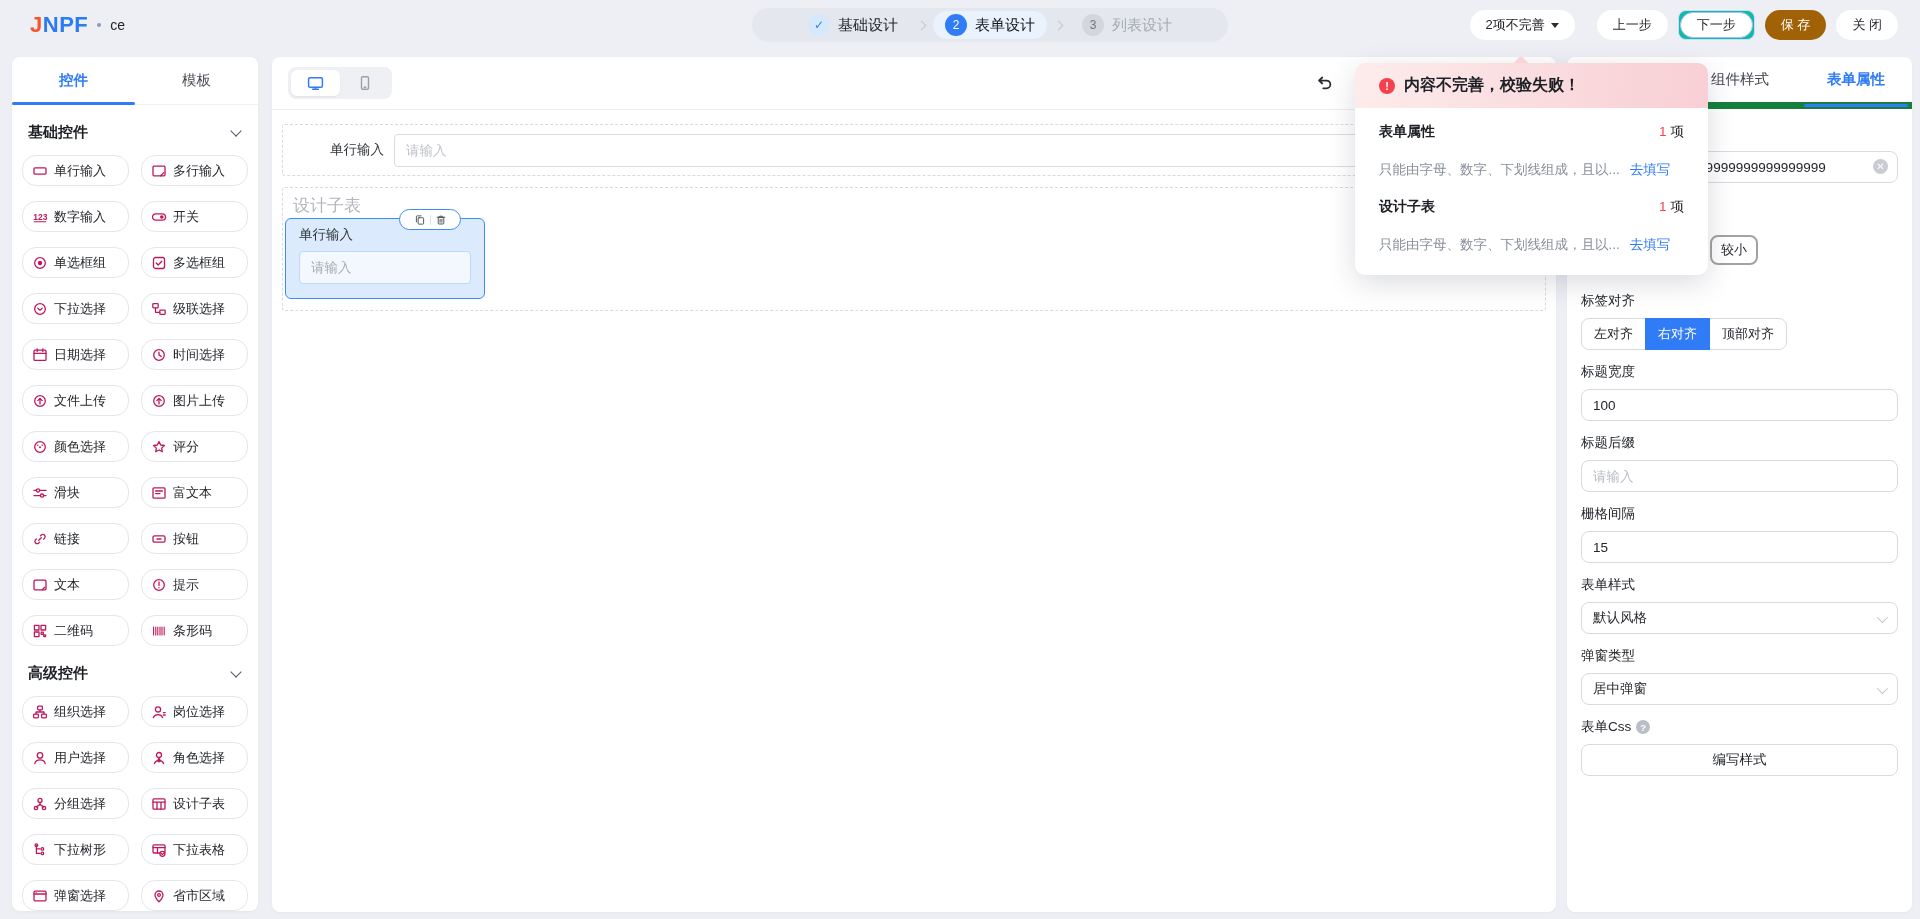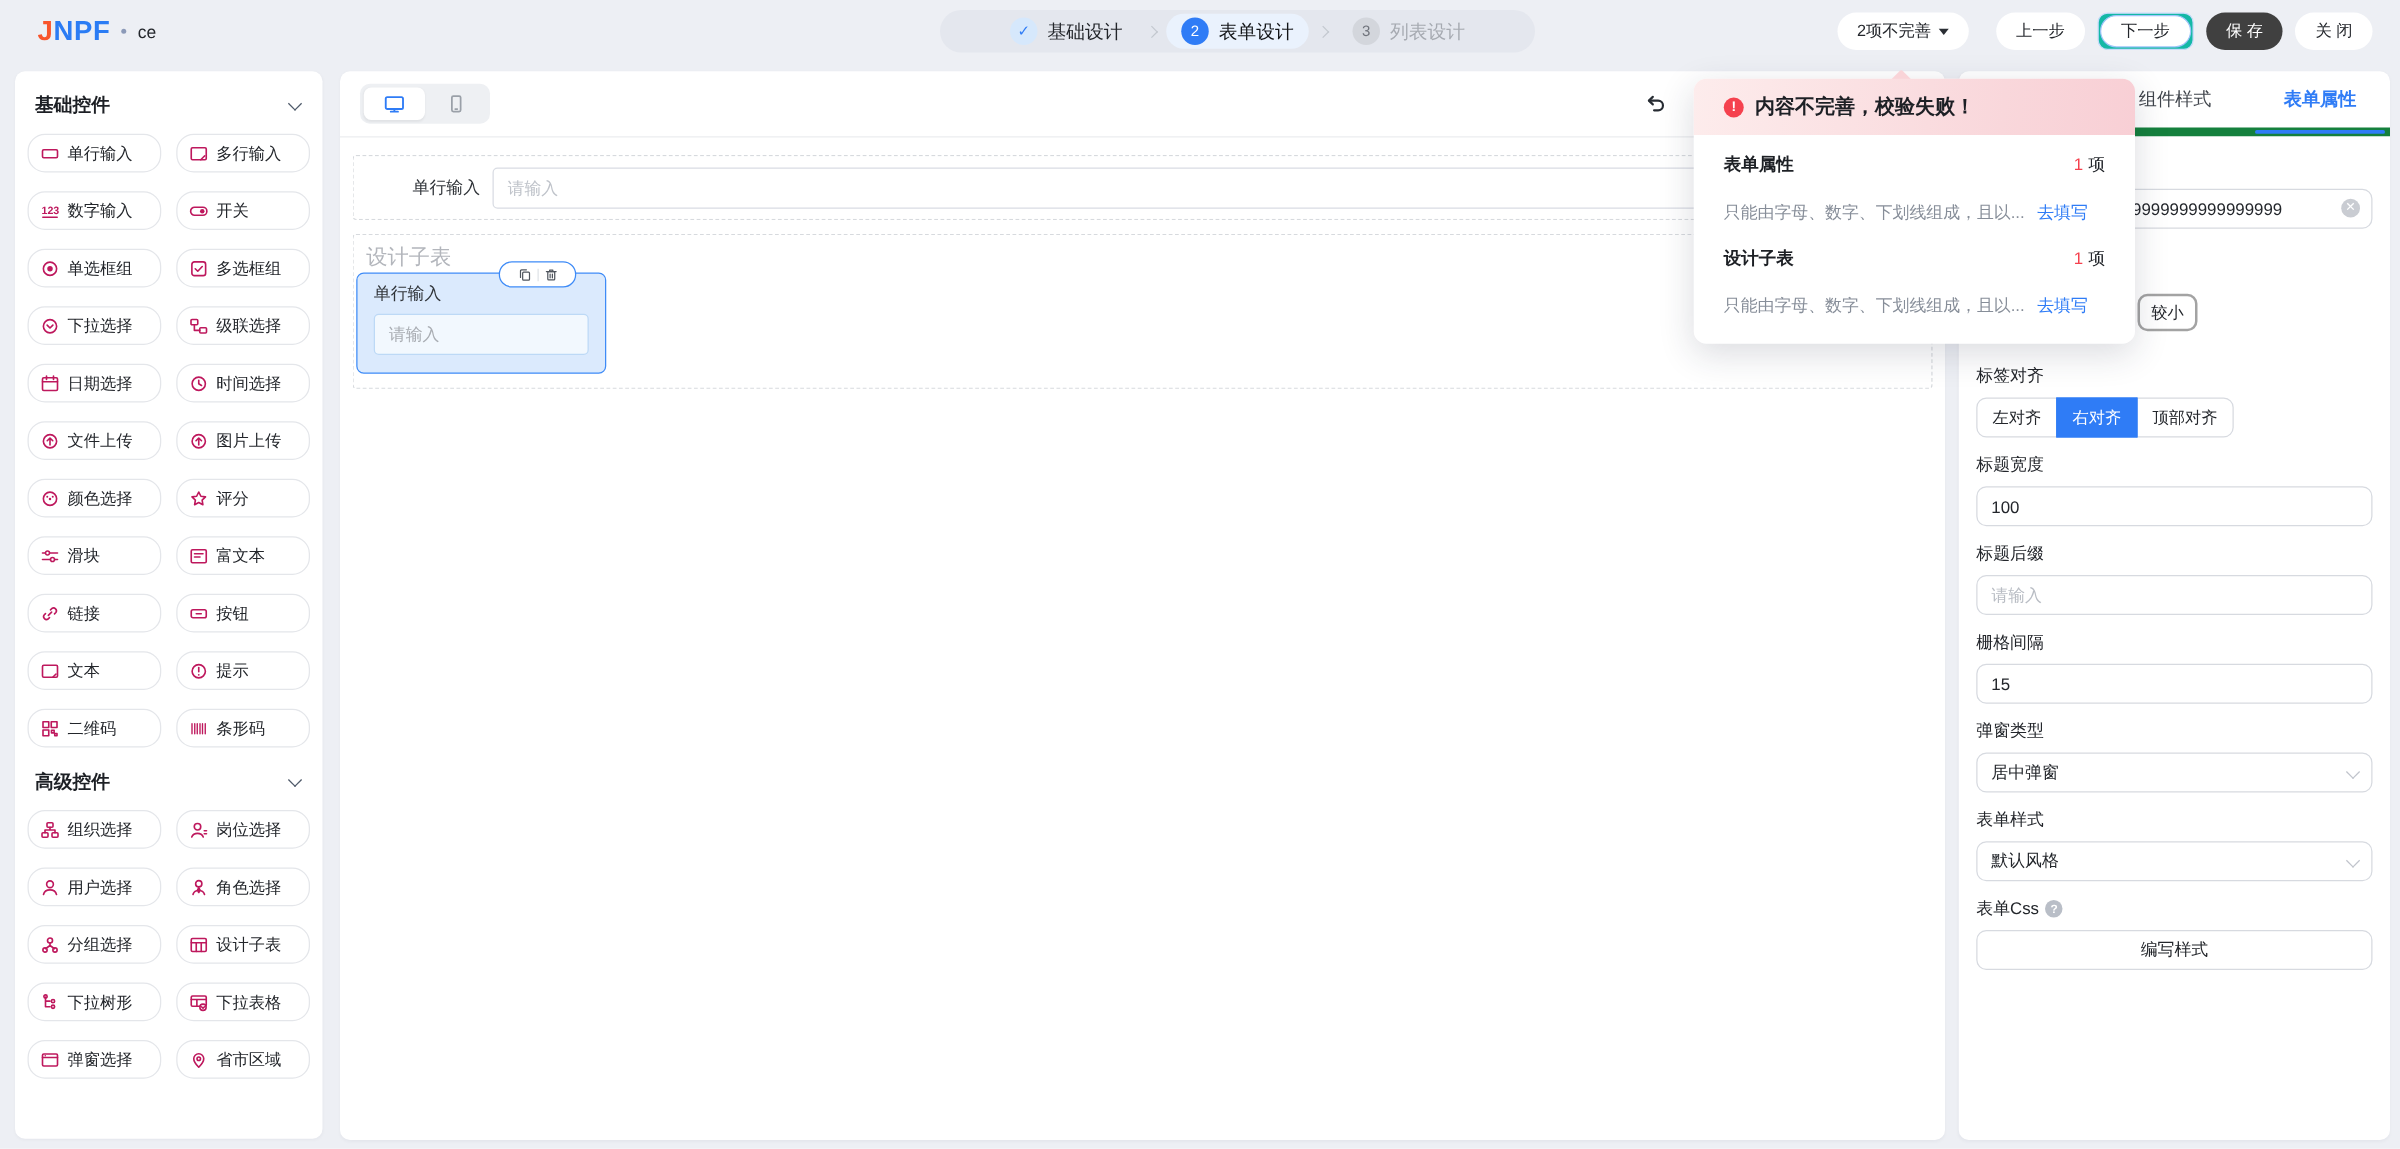--- a/index.html
+++ b/index.html
@@ -36,21 +36,21 @@
   .chev { width:7px; height:7px; border-top:1.6px solid #c3c8cf; border-right:1.6px solid #c3c8cf; transform:rotate(45deg); margin:0 4px; flex:0 0 auto; }
 
   .top-actions { position:absolute; right:22px; top:10px; height:30px; display:flex; align-items:center; gap:10px; }
   .pill-btn { height:30px; border:none; background:#fff; border-radius:15px; padding:0 16px;
     font-size:13px; color:#23262b; display:flex; align-items:center; gap:6px; cursor:pointer;
     font-family:inherit; }
   .pill-btn.issues { margin-right:12px; }
   .caret-down { width:0; height:0; border-left:4px solid transparent; border-right:4px solid transparent; border-top:5px solid #2a2e34; margin-top:1px; }
   .next-wrap { background:#14b8a6; border:1px solid #c8dcfb; border-radius:8px; padding:1px; }
   .next-wrap .pill-btn { border:1px solid #9dc4f9; height:26px; }
-  .pill-btn.primary { background:#404040; color:#fff; }
+  .pill-btn.primary { background:#a16207; color:#fff; }
 
   
   .card { position:absolute; background:#fff; border-radius:8px; box-shadow:0 1px 3px rgba(20,30,50,.04); }
 
   
   .left-panel { left:12px; top:57px; width:246px; height:854px; overflow:hidden; }
   .lp-tabs { height:48px; display:flex; border-bottom:1px solid #eef0f2; }
   .lp-tab { flex:1; display:flex; align-items:center; justify-content:center; font-size:14.5px; color:#43474e; position:relative; cursor:pointer; }
   .lp-tab.active { color:#2f7cf6; font-weight:bold; }
   .lp-tab.active::after { content:""; position:absolute; left:0; bottom:-1px; width:100%; height:3px; background:#2f7cf6; border-radius:2px; }
@@ -176,20 +176,24 @@
     <button class="pill-btn">上一步</button>
     <div class="next-wrap">
       <button class="pill-btn">下一步</button>
     </div>
     <button class="pill-btn primary">保 存</button>
     <button class="pill-btn">关 闭</button>
   </div>
 </div>
 
 <aside class="card left-panel">
+  <div class="lp-tabs">
+    <div class="lp-tab active">控件</div>
+    <div class="lp-tab">模板</div>
+  </div>
   <div class="lp-body" id="lp-body">
       <div class="sec-head">
         <span class="sec-title">基础控件</span>
         <span class="sec-chev"></span>
       </div>
       <div class="ctl-grid">
         <div class="ctl-item">
           <span class="ic">
             <svg width="16" height="16" viewBox="0 0 16 16">
               <rect x="2" y="4.8" width="12" height="6.4" rx="1"></rect>
@@ -577,26 +581,26 @@
     <div class="rp-groups" id="rp-groups">
         <div class="grp"><div class="grp-label">标签对齐</div><div class="seg">
             <button class="seg-btn">左对齐</button>
             <button class="seg-btn active">右对齐</button>
             <button class="seg-btn">顶部对齐</button>
           </div></div>
         <div class="grp"><div class="grp-label">标题宽度</div><input class="rin" readonly="" value="100" style=""></div>
         <div class="grp"><div class="grp-label">标题后缀</div><input class="rin" readonly="" placeholder="请输入" style=""></div>
         <div class="grp"><div class="grp-label">栅格间隔</div><input class="rin" readonly="" value="15" style=""></div>
         <div class="grp">
+          <div class="grp-label">表单样式</div>
+          <div class="sel">默认风格<span class="sel-chev"></span></div>
+        </div>
+        <div class="grp">
           <div class="grp-label">弹窗类型</div>
           <div class="sel">居中弹窗<span class="sel-chev"></span></div>
-        </div>
-        <div class="grp">
-          <div class="grp-label">表单样式</div>
-          <div class="sel">默认风格<span class="sel-chev"></span></div>
         </div>
         <div class="grp"><div class="grp-label">表单Css<span class="help-ic">?</span></div><button class="wide-btn">编写样式</button></div>
       </div>
   </div>
 </section>
 
 <div class="popup">
   <div class="pp-head">
     <span class="err-ic">!</span>
     <span class="pp-title">内容不完善，校验失败！</span>

